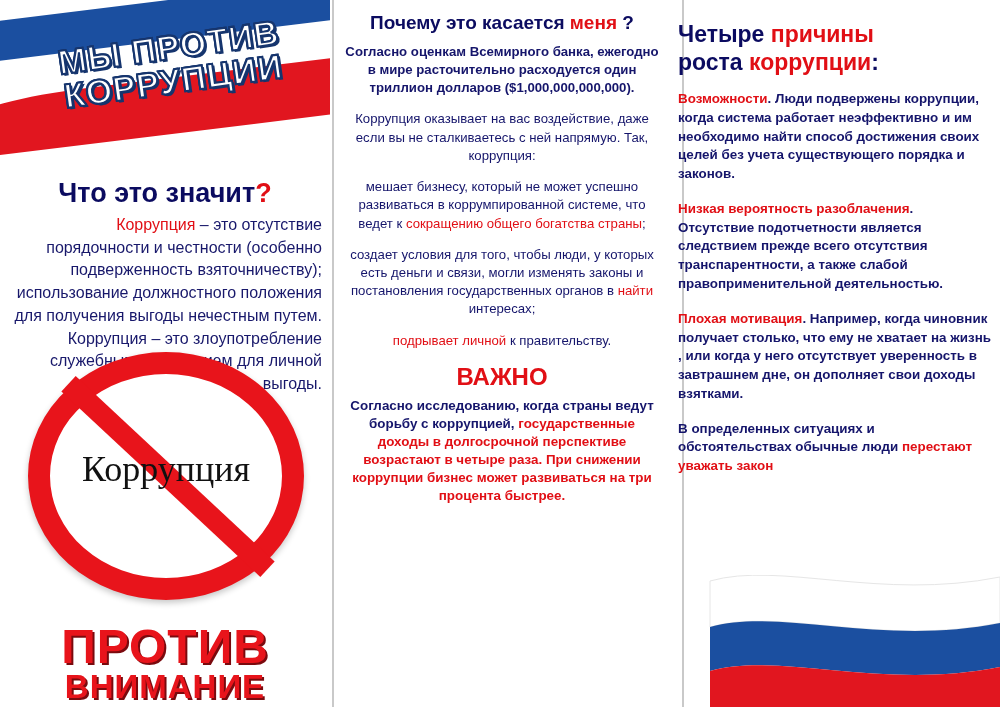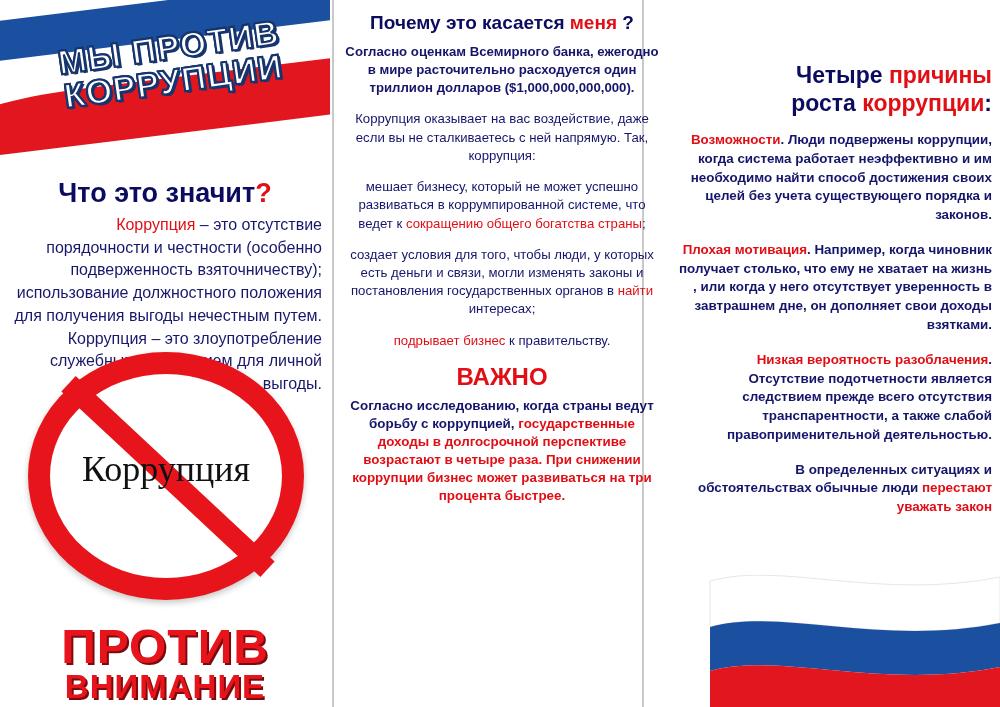--- a/index.html
+++ b/index.html
@@ -7,21 +7,21 @@
     width:1000px;height:707px;
     background:#ffffff;
     font-family:"Liberation Sans", sans-serif;
     overflow:hidden;
   }
   .page{position:relative;width:1000px;height:707px;overflow:hidden;background:#fff;}
 
   
   .col{position:absolute;top:0;bottom:0;box-sizing:border-box;}
   .col-left{left:0;width:330px;}
-  .col-mid{left:332px;width:312px;border-left:2px solid #c9c9c9;border-right:2px solid #c9c9c9;}
+  .col-mid{left:332px;width:352px;border-left:2px solid #c9c9c9;border-right:2px solid #c9c9c9;}
   .col-right{left:670px;width:330px;}
 
   
   .flag-banner{
     position:absolute;left:0;top:0;width:330px;height:160px;overflow:hidden;
   }
   .flag-swoosh{
     position:absolute;left:-30px;top:0px;width:400px;height:60px;background:#1b4fa0;
     transform:rotate(-7deg);border-radius:0 0 60% 30%;
   }
@@ -90,21 +90,21 @@
   .mid-h .red{color:#e10f15;}
   .mid-p{font-size:13.2px;line-height:1.38;margin:0 0 13px 0;color:#15156b;font-weight:bold;}
   .mid-p.normal{font-weight:normal;}
   .mid-lead{font-size:17.5px;font-weight:bold;line-height:1.26;color:#0b0b60;margin:0 0 13px 0;}
   .red{color:#e10f15;}
   .vazhno{font-size:24px;font-weight:bold;color:#e10f15;margin:4px 0 6px 0;}
   .vazhno-body{font-size:13.4px;font-weight:bold;line-height:1.35;color:#15156b;}
   .vazhno-body .hl{color:#e10f15;}
 
   
-  .right-inner{position:absolute;left:8px;top:20px;width:314px;text-align:right;color:#15156b;margin-top:41px;}
+  .right-inner{position:absolute;left:8px;top:20px;width:314px;text-align:left;color:#15156b;}
   .right-h{font-size:23px;font-weight:bold;color:#0b0b60;line-height:1.22;margin-bottom:14px;}
   .right-h .red{color:#e10f15;}
   .right-p{font-size:13.4px;line-height:1.40;font-weight:bold;margin:0 0 16px 0;color:#15156b;}
   .right-p .lead{color:#e10f15;}
 
   
   .wave{position:absolute;right:0;bottom:0;width:330px;height:132px;overflow:hidden;}
   .wave svg{display:block;}
 </style>
 </head>
@@ -157,21 +157,21 @@
 
       <p class="mid-p normal">
         <span>мешает бизнесу, который не может успешно развиваться в коррумпированной системе, что ведет к </span><span class="red">сокращению общего  богатства страны</span><span>;</span>
       </p>
 
       <p class="mid-p normal">
         <span>создает условия для того, чтобы люди, у которых есть деньги и связи, могли изменять законы и постановления государственных органов в </span><span class="red">найти</span><span> интересах;</span>
       </p>
 
       <p class="mid-p normal">
-        <span class="red">подрывает бизнес</span><span> к правительству.</span>
+        <span class="red">подрывает личной</span><span> к правительству.</span>
       </p>
 
       <div class="vazhno">ВАЖНО</div>
       <div class="vazhno-body">
         <span>Согласно исследованию, когда страны ведут борьбу с коррупцией, </span><span class="hl">государственные доходы в долгосрочной перспективе возрастают в четыре раза.</span>
         <span class="hl">При снижении коррупции бизнес может развиваться на три процента быстрее.</span>
       </div>
     </div>
   </div>
 
@@ -180,25 +180,25 @@
       <div class="right-h">
         <span>Четыре </span><span class="red">причины</span><br>
         <span>роста </span><span class="red">коррупции</span><span>:</span>
       </div>
 
       <p class="right-p">
         <span class="lead">Возможности</span><span>. Люди подвержены коррупции, когда система работает неэффективно и им необходимо найти способ достижения своих целей без учета существующего порядка и законов.</span>
       </p>
 
       <p class="right-p">
+        <span class="lead">Низкая вероятность разоблачения</span><span>. Отсутствие подотчетности является следствием прежде всего отсутствия транспарентности, а также слабой правоприменительной деятельностью.</span>
+      </p>
+
+      <p class="right-p">
         <span class="lead">Плохая мотивация</span><span>. Например, когда чиновник получает столько, что ему не хватает на жизнь , или когда у него отсутствует уверенность в завтрашнем дне, он дополняет свои доходы взятками.</span>
-      </p>
-
-      <p class="right-p">
-        <span class="lead">Низкая вероятность разоблачения</span><span>. Отсутствие подотчетности является следствием прежде всего отсутствия транспарентности, а также слабой правоприменительной деятельностью.</span>
       </p>
 
       <p class="right-p">
         <span>В определенных ситуациях и обстоятельствах обычные люди </span><span class="lead">перестают уважать закон</span>
       </p>
     </div>
 
     <div class="wave">
       <svg width="330" height="132" viewBox="0 0 330 132" xmlns="http://www.w3.org/2000/svg">
         <path d="M40,6 C110,-14 210,26 330,2 L330,48 C210,72 110,32 40,52 Z" fill="#ffffff" stroke="#e6e6e6" stroke-width="1"></path>

